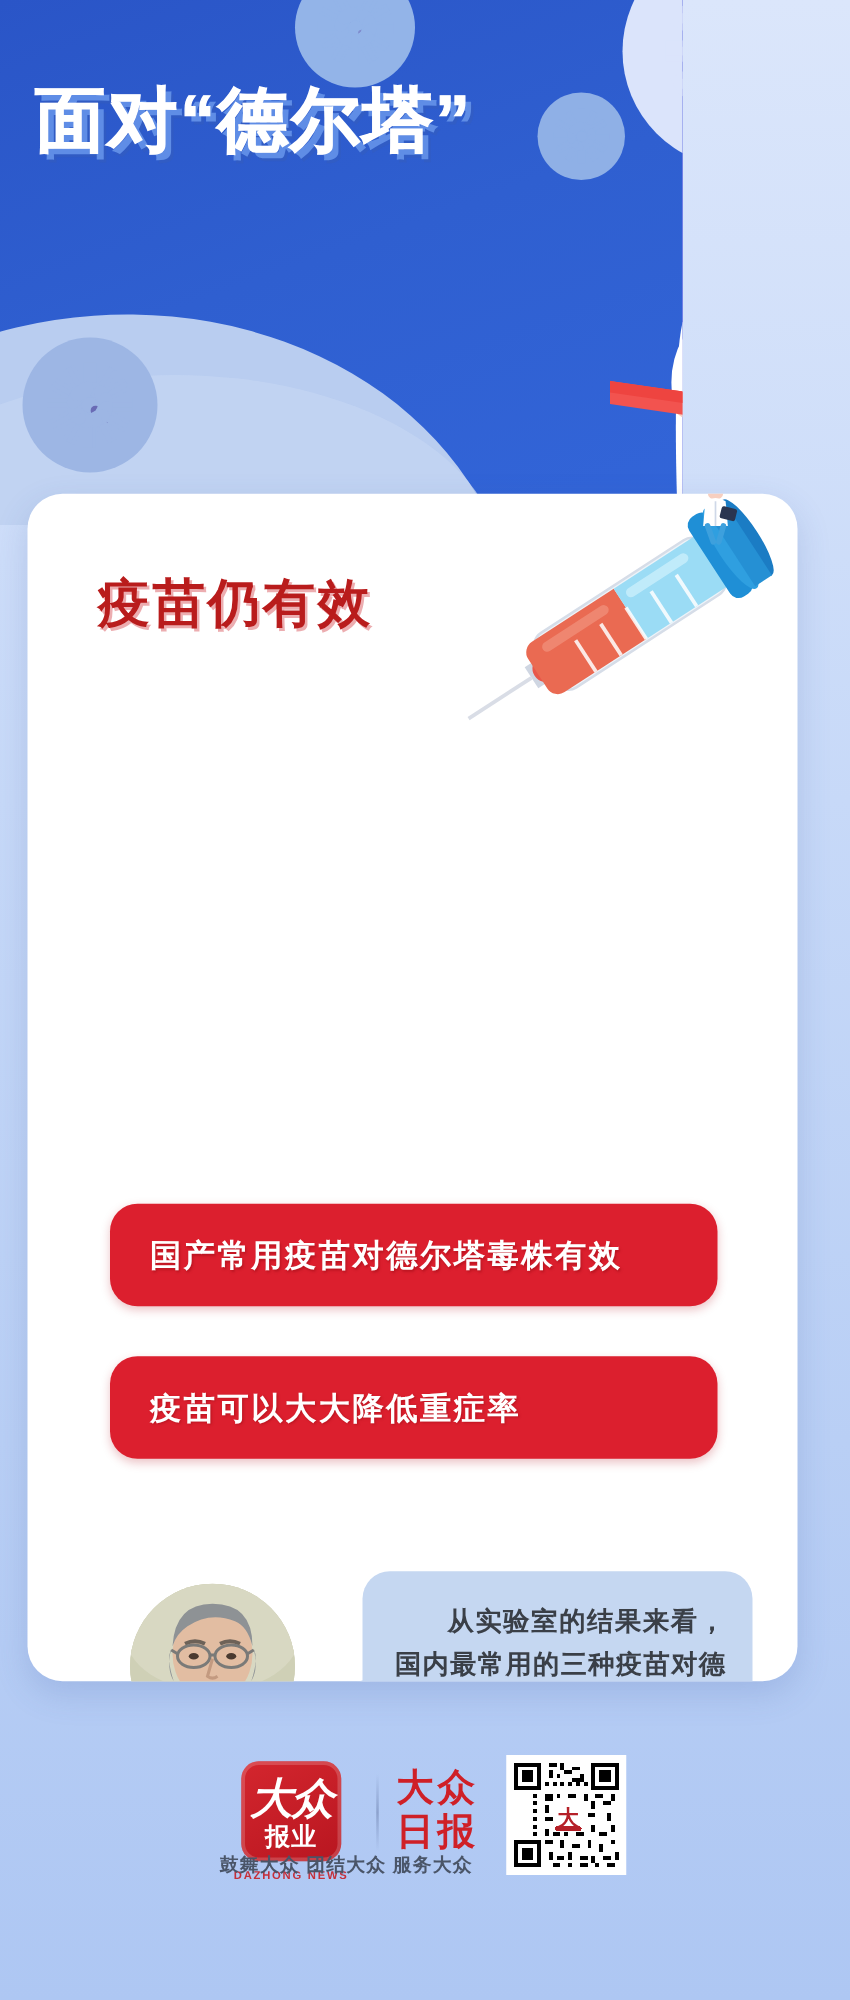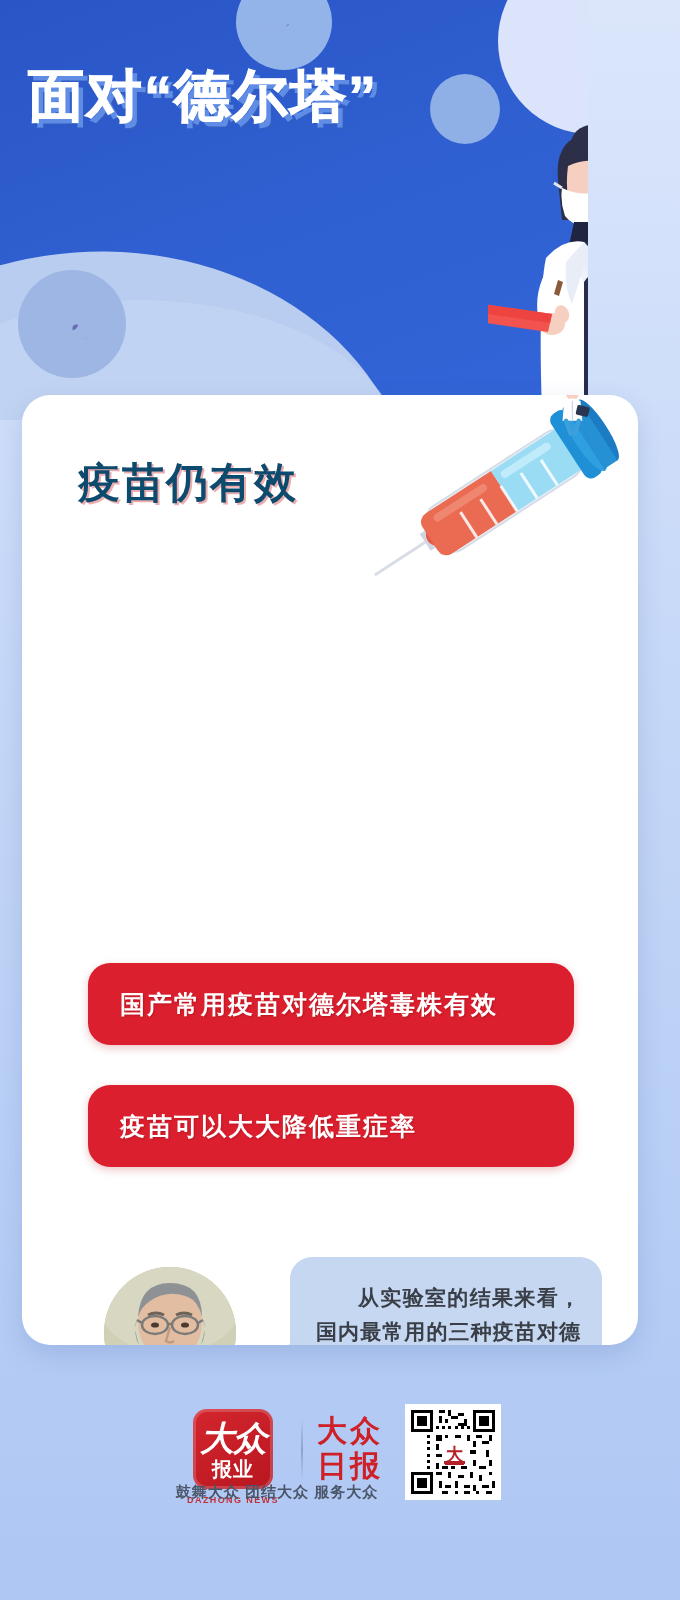--- a/index.html
+++ b/index.html
@@ -8,21 +8,21 @@
     font-family: "Liberation Sans", "DejaVu Sans", sans-serif;
     overflow: hidden;
   }
   body {
     position: relative;
     background: linear-gradient(180deg,#dbe6fb 0%,#c7d9f8 40%,#b9cff5 72%,#aec7f3 100%);
   }
 
   
   .header {
-    position: absolute; left: 0; top: 0; width: 588px; height: 420px;
+    position: absolute; left: 0; top: 0; width: 546px; height: 420px;
     background: #8b5cf6;
     overflow: hidden;
   }
   .hdr-deepwash {
     position: absolute; left: 0; top: 0; width: 680px; height: 420px;
     background: linear-gradient(160deg,#2a55c7 0%,#2f5fd0 45%,#3366da 100%);
   }
   
   .sweep {
     position: absolute; left: -230px; top: 252px;
@@ -89,21 +89,21 @@
   
   .card {
     position: absolute; left: 22px; top: 395px;
     width: 616px; height: 950px;
     background: #ffffff; border-radius: 28px;
     box-shadow: 0 10px 26px rgba(60,90,160,.18);
     overflow: hidden; z-index: 10;
   }
   .card-title {
     position: absolute; left: 56px; top: 60px;
-    font-size: 42px; font-weight: 900; color: #0c4a6e;
+    font-size: 42px; font-weight: 900; color: #b91c1c;
     letter-spacing: 2px;
     text-shadow: 2px 2px 0 rgba(200,20,30,.35);
     text-align: center;
   }
 
   .syringe { position: absolute; right: -6px; top: -16px; width: 300px; height: 230px; }
 
   .pill {
     position: absolute; left: 66px; width: 486px; height: 82px;
     background: #dc1f2e; border-radius: 22px;

